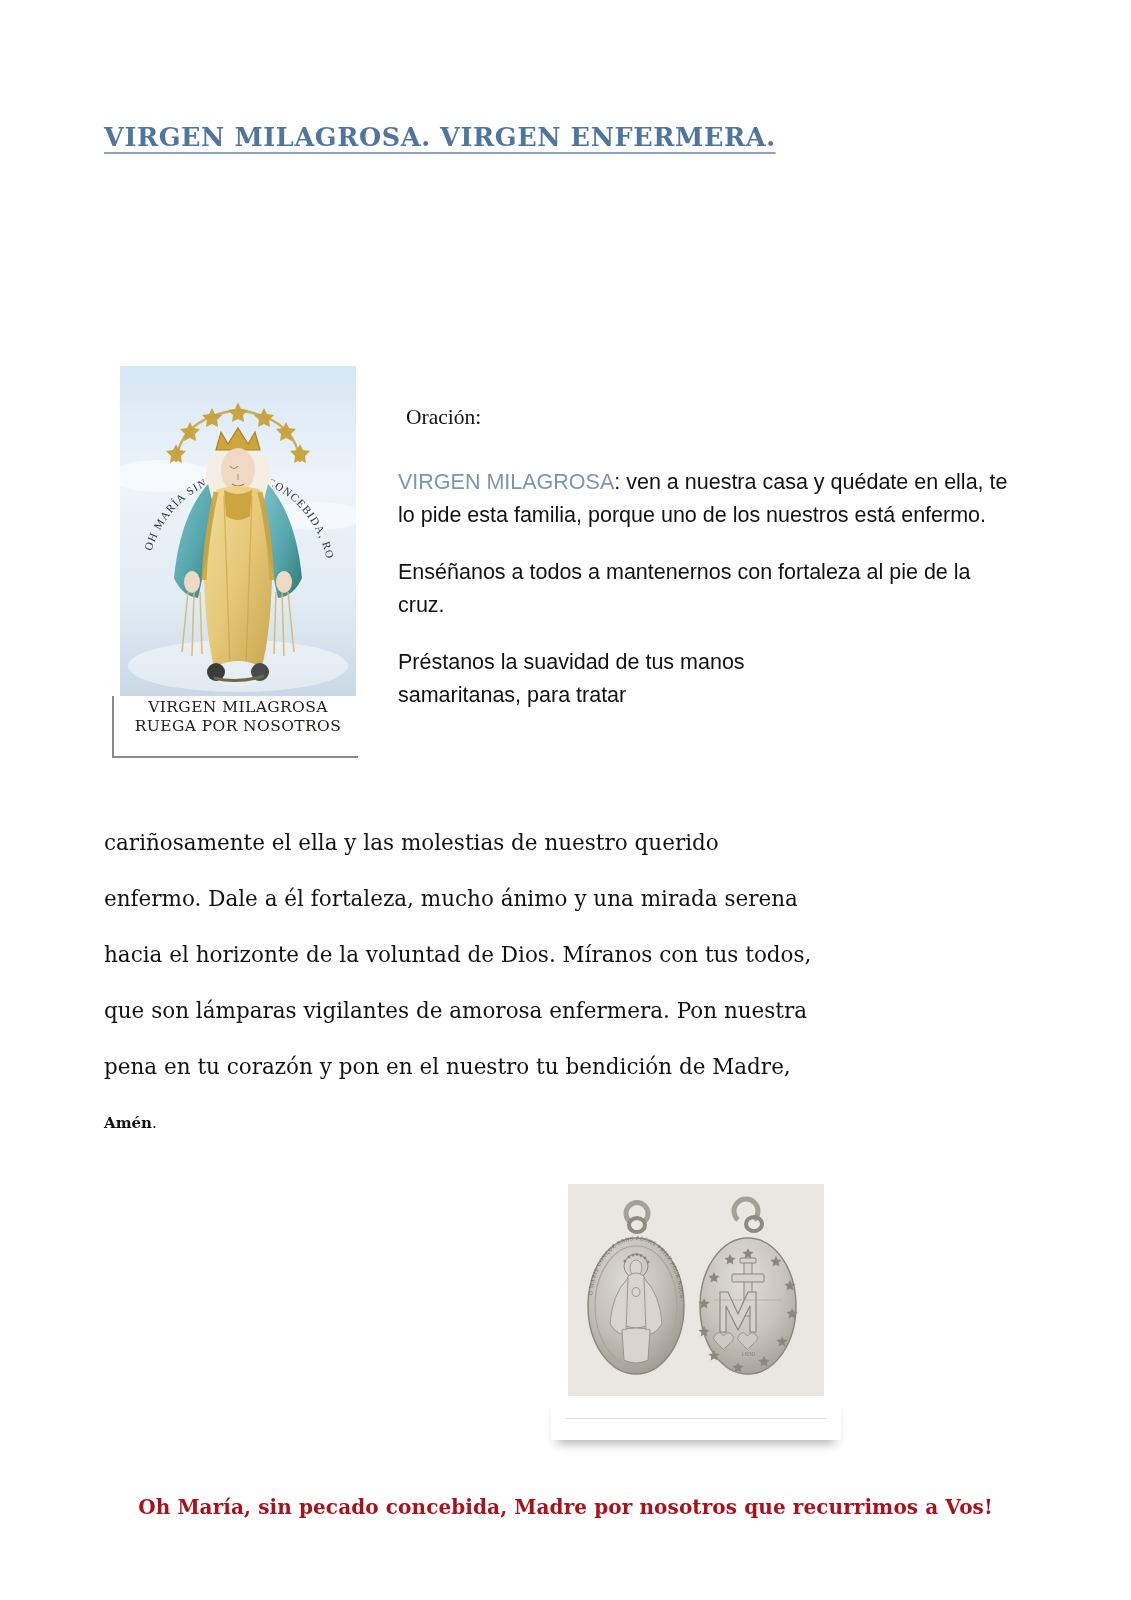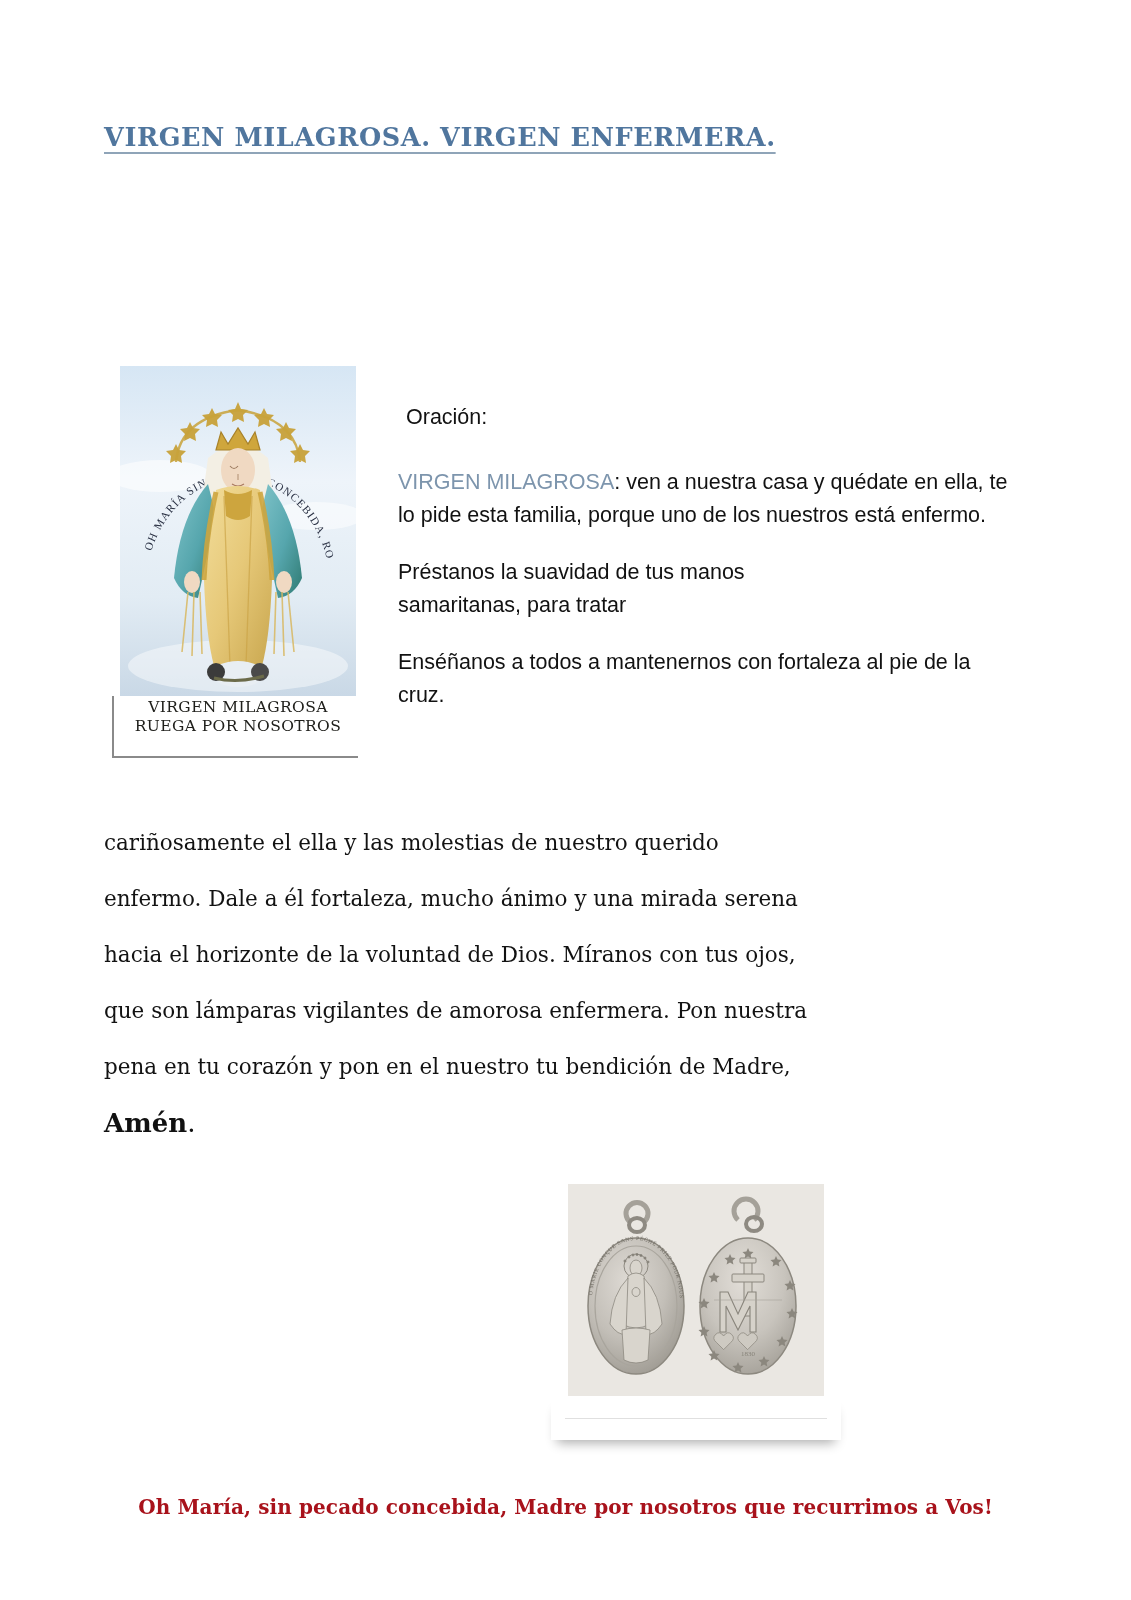--- a/index.html
+++ b/index.html
@@ -113,21 +113,21 @@
     top: 405px;
     width: 618px;
   }
   .slab {
     font-family: Liberation Sans, sans-serif;
     font-size: 21.5px;
     color: #121212;
     line-height: 33px;
   }
   .prayer-head {
-    font-family: Liberation Sans, sans-serif;
+    font-family: Liberation Serif, serif;
     font-size: 21.5px;
     color: #121212;
     margin: 0 0 36px 8px;
   }
   .prayer-p {
     margin: 0 0 24px 0;
   }
   .hl-blue {
     color: #7d95ad;
   }
@@ -141,21 +141,21 @@
   }
   .body-line {
     font-family: "DejaVu Serif", "Liberation Serif", serif;
     font-size: 21.5px;
     color: #121212;
     line-height: 56px;
     white-space: nowrap;
   }
   .amen {
     font-family: "DejaVu Serif", "Liberation Serif", serif;
-    font-size: 26px;
+    font-size: 15px;
     line-height: 56px;
   }
   .amen b {
     font-weight: 700;
   }
 
   
   .medal-wrap {
     position: absolute;
     left: 568px;
@@ -304,29 +304,29 @@
     </figcaption>
   </figure>
 
   <div class="prayer-col">
     <div class="prayer-head">Oración:</div>
 
     <p class="slab prayer-p">
       <span class="hl-blue">VIRGEN MILAGROSA</span><span>: ven a nuestra casa y quédate en ella, te lo pide esta familia, porque uno de los nuestros está enfermo.</span>
     </p>
 
+    <p class="slab prayer-p">Enséñanos a todos a mantenernos con fortaleza al pie de la cruz.</p>
+
     <p class="slab prayer-p" style="max-width:470px;">Préstanos la suavidad de tus manos samaritanas, para tratar</p>
-
-    <p class="slab prayer-p">Enséñanos a todos a mantenernos con fortaleza al pie de la cruz.</p>
   </div>
 
   <div class="body-col">
     <div class="body-line">cariñosamente el ella y las molestias de nuestro querido</div>
     <div class="body-line">enfermo. Dale a él fortaleza, mucho ánimo y una mirada serena</div>
-    <div class="body-line">hacia el horizonte de la voluntad de Dios. Míranos con tus ojos,</div>
+    <div class="body-line">hacia el horizonte de la voluntad de Dios. Míranos con tus todos,</div>
     <div class="body-line">que son lámparas vigilantes de amorosa enfermera. Pon nuestra</div>
     <div class="body-line">pena en tu corazón y pon en el nuestro tu bendición de Madre,</div>
     <div class="amen"><b>Amén</b><span>.</span></div>
   </div>
 
   <figure class="medal-wrap" style="margin:0;">
     <div class="medal-photo">
       <svg width="256" height="212" viewBox="0 0 256 212">
         <defs>
           <radialGradient id="silv" cx="40%" cy="32%" r="75%">

